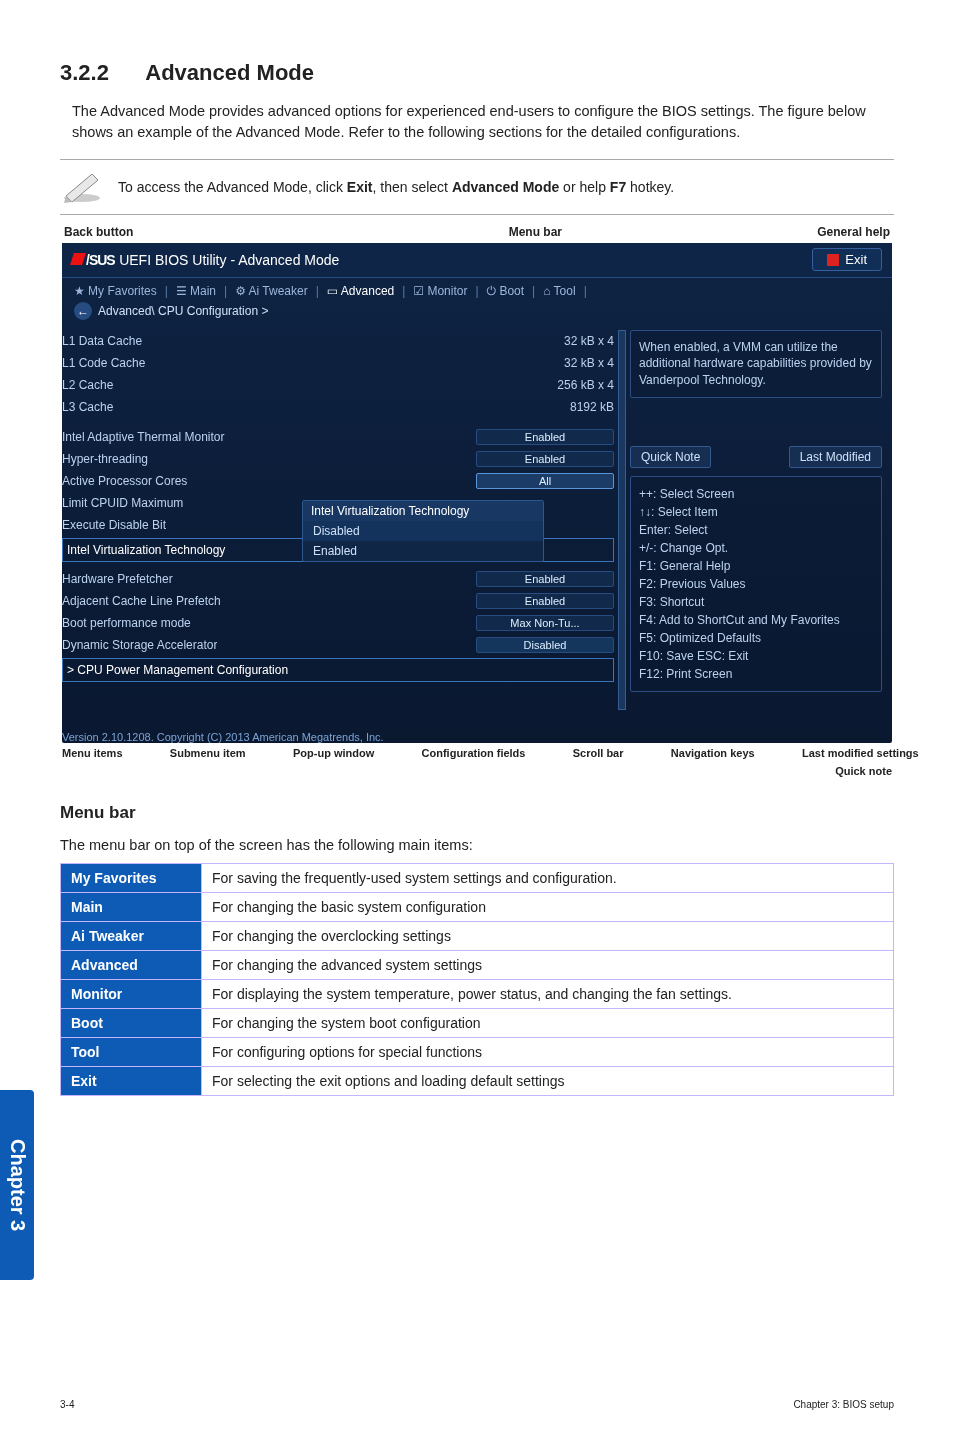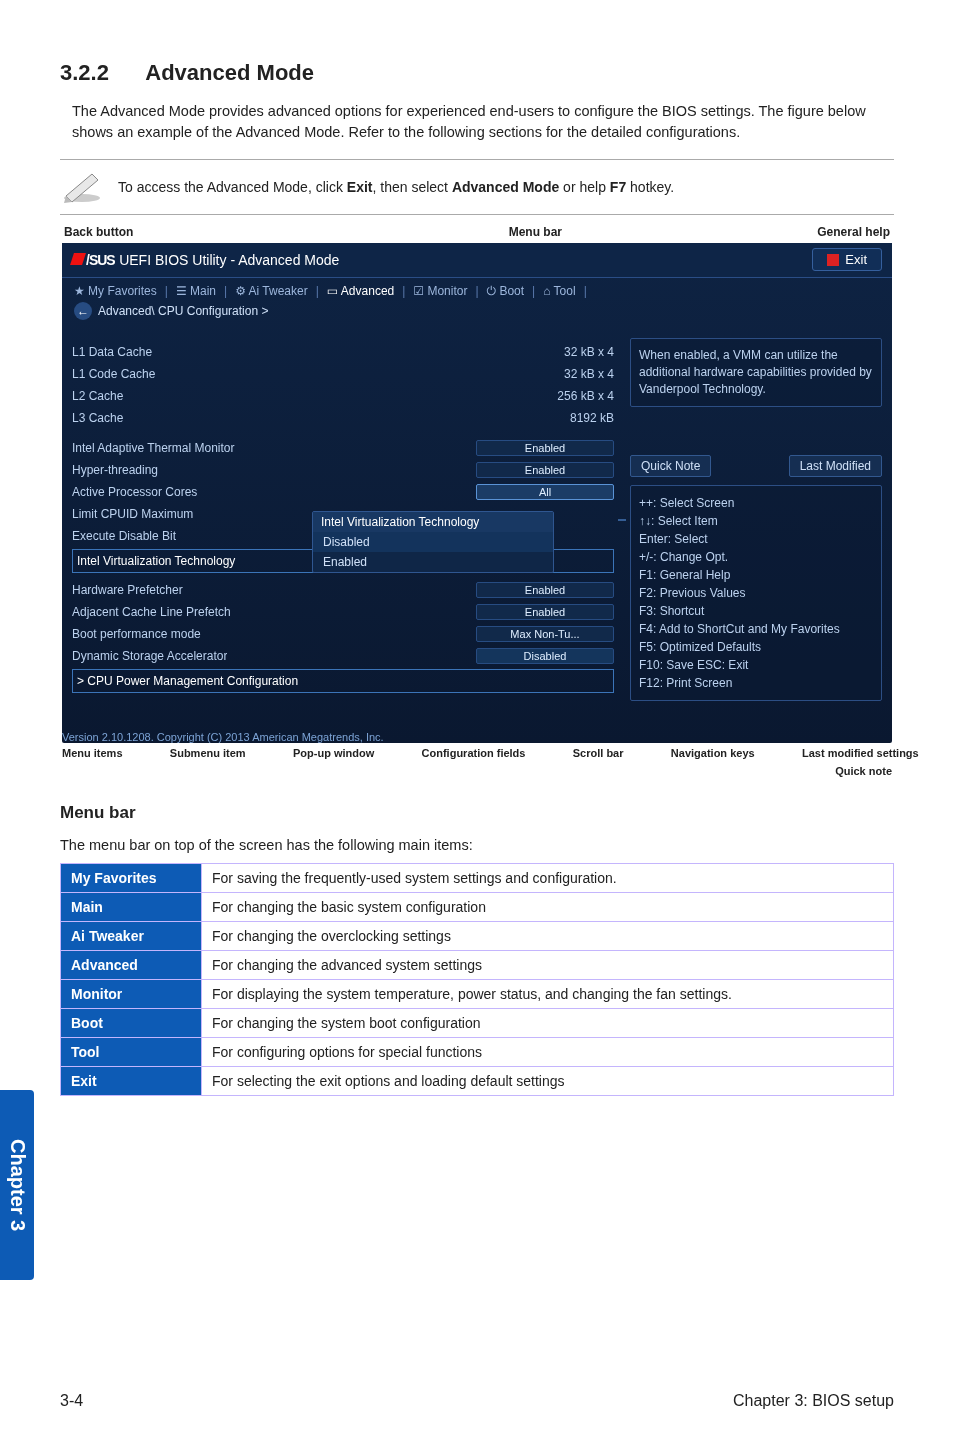--- a/index.html
+++ b/index.html
@@ -17,21 +17,21 @@
   .asus .box{display:inline-block;width:12px;height:12px;background:#e11;transform:skewX(-18deg);margin-right:2px;}
   .title{color:#fff;font-size:14px;}
   .exitbtn{display:flex;align-items:center;gap:6px;background:#112e57;border:1px solid #355f9d;padding:3px 14px;border-radius:3px;color:#fff;font-size:13px;}
   .exitbtn .sq{width:12px;height:12px;background:#d22;display:inline-block;}
   .tabs{display:flex;gap:8px;padding:6px 12px 2px 12px;color:#9cb6dc;font-size:12px;}
   .tabs span{white-space:nowrap;}
   .tabs .sep{color:#5a7aad;}
   .tabs .on{color:#fff;}
   .bc{display:flex;align-items:center;gap:6px;padding:2px 12px 6px 12px;color:#cfe0f7;font-size:12px;}
   .bc .arr{width:18px;height:18px;border-radius:50%;background:#274c82;display:inline-flex;align-items:center;justify-content:center;color:#fff;font-size:12px;}
-  .cols{display:flex;gap:4px;padding:4px 10px 0 10px;height:380px;position:relative;align-items:center;}
+  .cols{display:flex;gap:4px;padding:4px 10px 0 0;height:380px;position:relative;}
   .left{flex:1;color:#bcd2ef;font-size:12px;position:relative;}
   .right{width:252px;color:#bcd2ef;font-size:12px;display:flex;flex-direction:column;gap:8px;}
   .rbox{border:1px solid #2c4e84;padding:8px;background:rgba(10,25,50,.4);border-radius:2px;line-height:1.4;}
   .qh{display:flex;justify-content:space-between;margin-top:40px;}
   .qh div{background:#152e52;border:1px solid #32588f;padding:3px 10px;border-radius:2px;color:#cfe0f7;}
   .nav{line-height:1.5;}
   .row{display:flex;justify-content:space-between;align-items:center;height:22px;}
   .row .lab{white-space:nowrap;overflow:hidden;text-overflow:ellipsis;}
   .bluebox{border:1px solid #3b74b8;padding:4px;margin:2px 0 6px 0;}
   .submenu{color:#fff;}
@@ -45,21 +45,21 @@
   .callouts{position:relative;width:830px;margin:4px auto 12px auto;font-size:11px;font-weight:bold;}
   .cr1{display:flex;gap:14px;justify-content:space-between;flex-wrap:wrap;}
   .cr1 span{white-space:nowrap;}
   .qn{display:block;text-align:right;margin-top:6px;}
   h3{font-size:17px;font-weight:bold;margin:26px 0 6px 0;}
   .subintro{font-size:14.5px;margin-bottom:10px;}
   table.mb{border-collapse:collapse;width:100%;font-size:14px;}
   table.mb td{border:1px solid #c4b5fd;padding:6px 10px;vertical-align:middle;}
   table.mb td.k{background:#0d5bb5;color:#fff;font-weight:bold;width:120px;}
   .sidebar{position:absolute;left:0;top:1090px;width:34px;height:190px;background:#0d5bb5;color:#fff;writing-mode:vertical-rl;text-align:center;font-size:20px;font-weight:bold;display:flex;align-items:center;justify-content:center;border-radius:0 4px 4px 0;}
-  .footer{position:absolute;left:60px;right:60px;bottom:28px;display:flex;justify-content:space-between;font-size:16px;margin-top:8px;}
+  .footer{position:absolute;left:60px;right:60px;bottom:28px;display:flex;justify-content:space-between;font-size:10px;margin-top:8px;}
 </style>
 </head>
 <body>
 
 <div class="page">
 
   <h2>
     <span class="num">3.2.2</span>
     <span>Advanced Mode</span>
   </h2>

